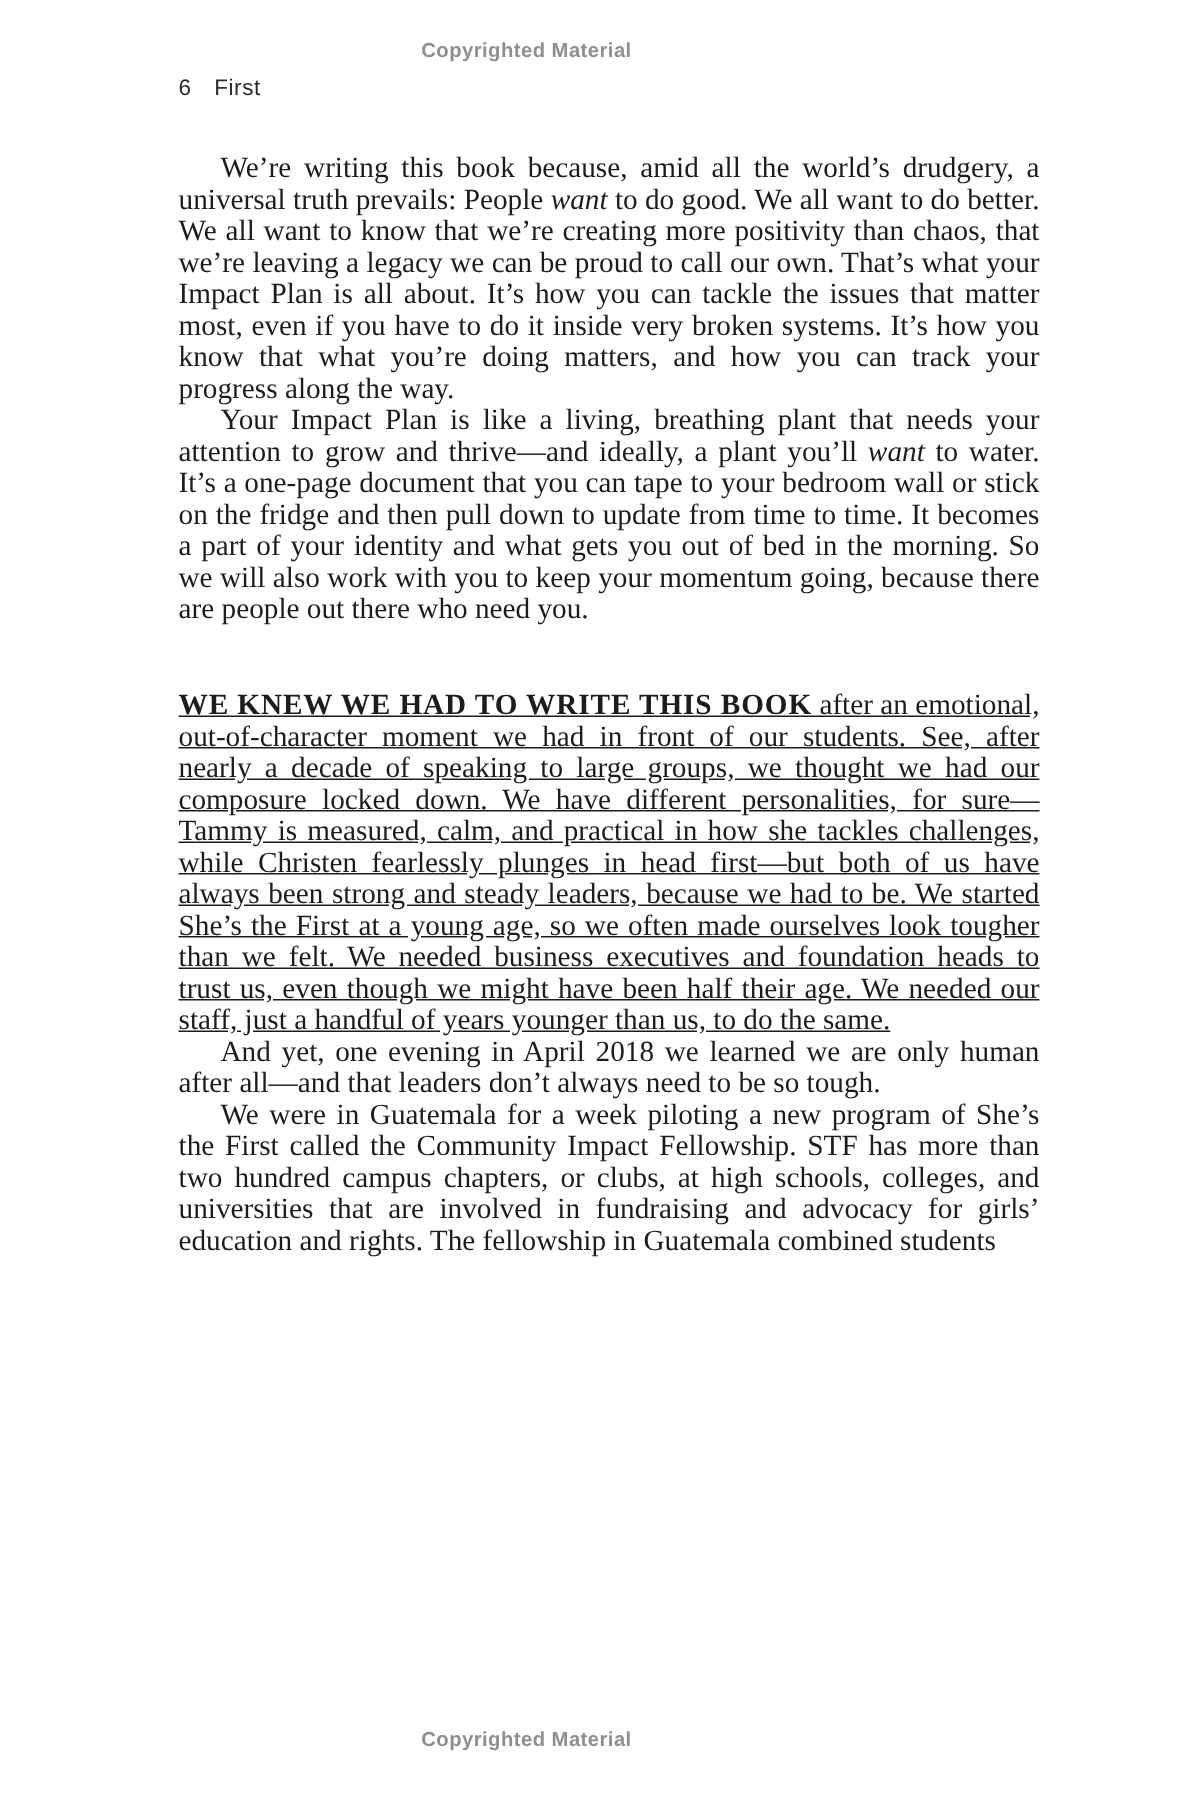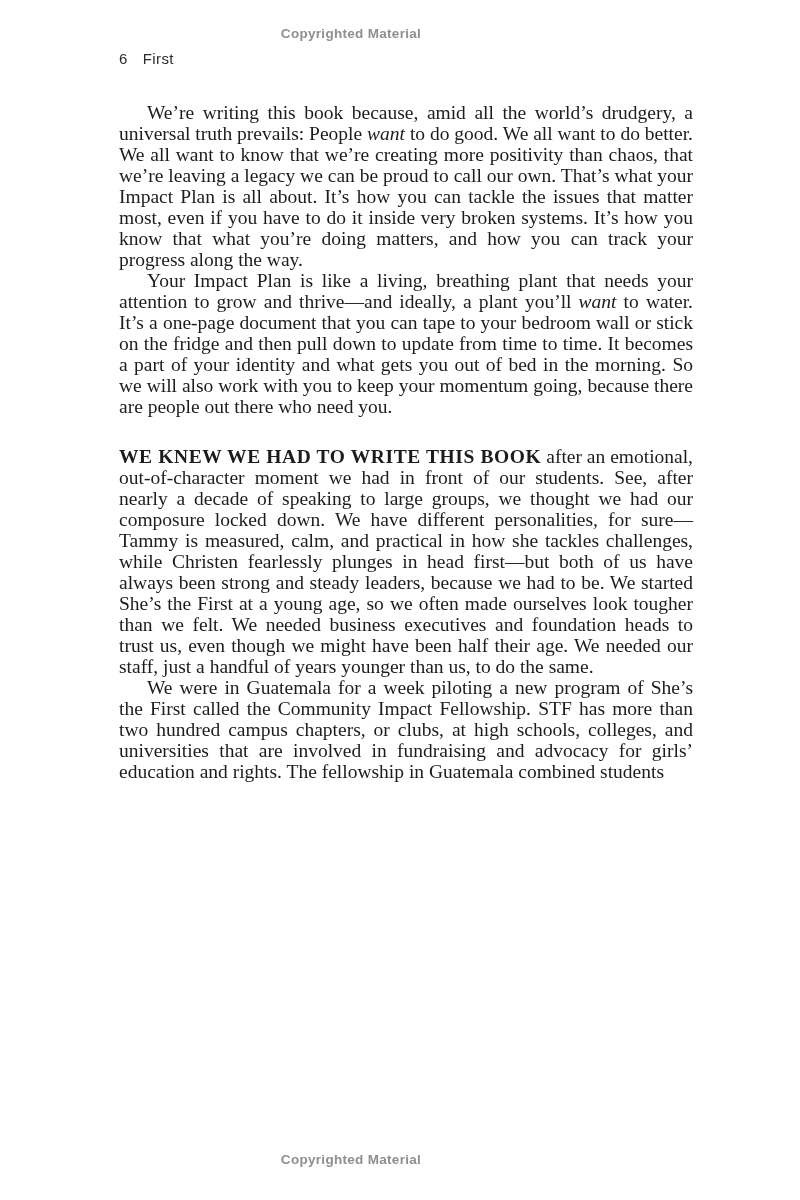--- a/index.html
+++ b/index.html
@@ -42,21 +42,21 @@
     position:absolute;
     top:102px;left:119px;
     width:574px;
     font-size:19.5px;
     line-height:21px;
     color:var(--body-text);
     text-align:justify;
   }
   .para{margin:0;}
   .para.indent{text-indent:28px;}
-  .para.section-start{margin-top:29px;}
+  .para.section-start{margin-top:43px;text-decoration:underline;}
   .em{font-style:italic;}
   .lead{
     font-weight:bold;
     letter-spacing:.6px;
   }
 </style>
 </head>
 <body>
 
 <div class="page">
@@ -65,18 +65,19 @@
 
   <div class="running-head">
     <span>6</span>
     <span>First</span>
   </div>
 
   <div class="body-text">
       <p class="para indent"><span>We’re writing this book because, amid all the world’s drudgery, a universal truth prevails: People </span><span class="em">want</span><span> to do good. We all want to do better. We all want to know that we’re creating more positivity than chaos, that we’re leaving a legacy we can be proud to call our own. That’s what your Impact Plan is all about. It’s how you can tackle the issues that matter most, even if you have to do it inside very broken systems. It’s how you know that what you’re doing matters, and how you can track your progress along the way.</span></p>
       <p class="para indent"><span>Your Impact Plan is like a living, breathing plant that needs your attention to grow and thrive—and ideally, a plant you’ll </span><span class="em">want</span><span> to water. It’s a one-page document that you can tape to your bedroom wall or stick on the fridge and then pull down to update from time to time. It becomes a part of your identity and what gets you out of bed in the morning. So we will also work with you to keep your momentum going, because there are people out there who need you.</span></p>
       <p class="para section-start"><span class="lead">WE KNEW WE HAD TO WRITE THIS BOOK</span><span> after an emotional, out-of-character moment we had in front of our students. See, after nearly a decade of speaking to large groups, we thought we had our composure locked down. We have different personalities, for sure—Tammy is measured, calm, and practical in how she tackles challenges, while Christen fearlessly plunges in head first—but both of us have always been strong and steady leaders, because we had to be. We started She’s the First at a young age, so we often made ourselves look tougher than we felt. We needed business executives and foundation heads to trust us, even though we might have been half their age. We needed our staff, just a handful of years younger than us, to do the same.</span></p>
+      <p class="para indent"><span>And yet, one evening in April 2018 we learned we are only human after all—and that leaders don’t always need to be so tough.</span></p>
       <p class="para indent"><span>We were in Guatemala for a week piloting a new program of She’s the First called the Community Impact Fellowship. STF has more than two hundred campus chapters, or clubs, at high schools, colleges, and universities that are involved in fundraising and advocacy for girls’ education and rights. The fellowship in Guatemala combined students</span></p>
     </div>
 
   <div class="watermark bottom">Copyrighted Material</div>
 
 </div>
 
 </body></html>

